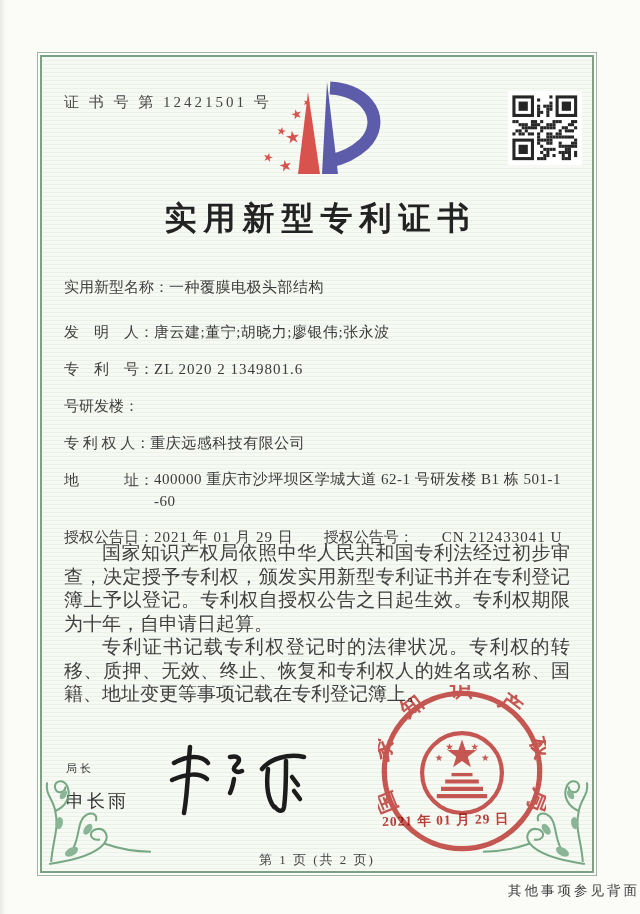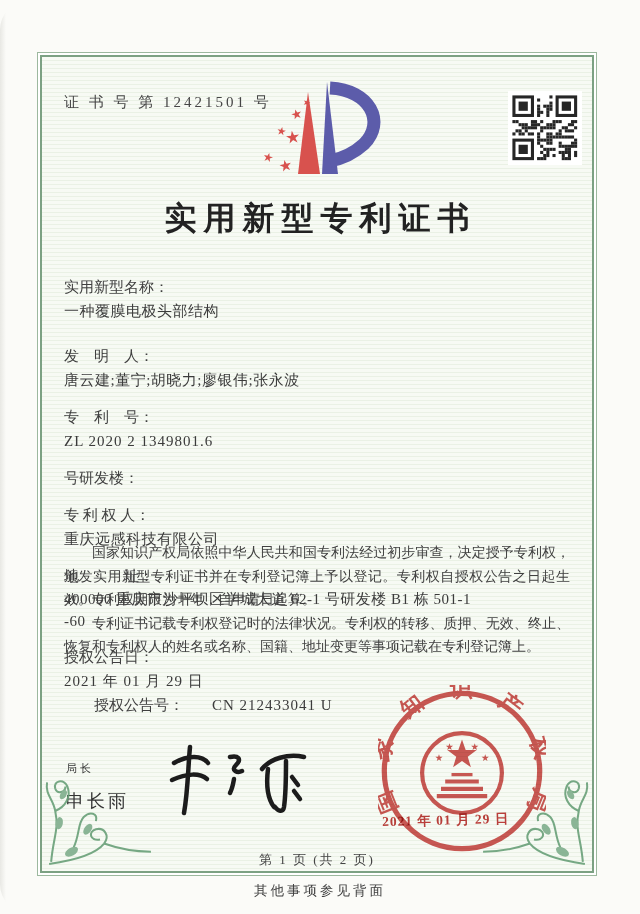--- a/index.html
+++ b/index.html
@@ -4,21 +4,21 @@
 <style>
   * { margin:0; padding:0; box-sizing:border-box; }
   html,body { width:640px; height:914px; }
   body {
     font-family: "Liberation Serif", "DejaVu Serif", serif;
     background:#fbfbf8;
     position:relative;
     color:#3b3b3b;
     overflow:hidden;
   }
-  .page { position:absolute; inset:0; background:linear-gradient(90deg,#e8e8e4 0px,#fbfbf8 6px);border-radius:30px; }
+  .page { position:absolute; inset:0; background:linear-gradient(90deg,#e8e8e4 0px,#fbfbf8 6px); }
 
   
   .cert-outer {
     position:absolute; left:37px; top:52px; width:560px; height:824px;
     border:1px solid #9cb89e; padding:2px; background:#fff;
   }
   .cert-inner {
     position:relative; width:100%; height:100%;
     border:2px solid #7ca183;
     background:repeating-linear-gradient(180deg,#f7faf4 0px,#f7faf4 3px,#eaf1e5 3px,#eaf1e5 4px);
@@ -32,51 +32,51 @@
   .logo { position:absolute; left:208px; top:14px; width:150px; height:120px; }
   .qr   { position:absolute; left:466px; top:34px; width:74px; height:74px; }
 
   .title {
     position:absolute; left:0; top:140px; width:100%;
     text-align:center; font-size:32px; font-weight:bold;
     letter-spacing:7px; color:#222; text-indent:7px;
   }
 
   .fields { position:absolute; left:22px; right:20px; top:218px; font-size:15px; }
-  .row { display:flex; line-height:24px; margin-bottom:13px;flex-direction:column; }
+  .row { display:flex; line-height:24px; margin-bottom:13px; }
   .row.first { margin-bottom:21px; }
   .row.addr  { margin-bottom:13px; }
   .lbl { flex:none; white-space:pre; color:#3f3f3f; }
   .val { flex:1; white-space:pre-line; letter-spacing:0.5px; }
   .val.num { letter-spacing:1px; }
   .row.addr .val { line-height:22px; }
   .pair2 { margin-left:30px; display:flex;gap:28px; }
 
-  .paras { position:absolute; left:22px; right:22px; top:484px; font-size:14px;
+  .paras { position:absolute; left:22px; right:22px; top:484px; font-size:19px;
            line-height:23.5px; text-align:justify; color:#404040; }
   .paras p { text-indent:2em; }
 
   .sign-title { position:absolute; left:24px; top:704px; font-size:11px; letter-spacing:3px; color:#333; }
   .sign-name  { position:absolute; left:24px; top:732px; font-size:18px; letter-spacing:3px; color:#333; }
   .signature  { position:absolute; left:100px; top:678px; width:180px; height:86px; z-index:3; }
 
   .seal { position:absolute; left:336px; top:628px; width:168px; height:172px; z-index:5;
           opacity:0.88; mix-blend-mode:multiply; }
   .seal-date { position:absolute; left:340px; top:754px; width:160px; z-index:6;
                color:#c0403d; font-size:13.5px; font-weight:bold; letter-spacing:1px;
                transform:rotate(-1.5deg); mix-blend-mode:multiply; }
 
   .flourish { position:absolute; bottom:1px; width:112px; height:112px; z-index:1; opacity:0.9; }
   .flourish.fl-left  { left:1px; }
   .flourish.fl-right { right:1px; transform:scaleX(-1); }
 
   .page-num { position:absolute; left:0; top:794px; width:100%; text-align:center;
               font-size:13px; letter-spacing:2px; color:#444; }
 
-  .back-note { position:absolute; left:0; top:882px; width:100%; text-align:center;
+  .back-note { position:absolute; left:0; top:882px; width:100%; text-align:right;
                font-size:13.5px; letter-spacing:3px; color:#3d3d3d; }
 </style>
 </head>
 <body>
 
 <div class="page">
   <div class="cert-outer">
     <div class="cert-inner">
 
       <div class="cert-no">证 书 号 第 12421501 号</div>

